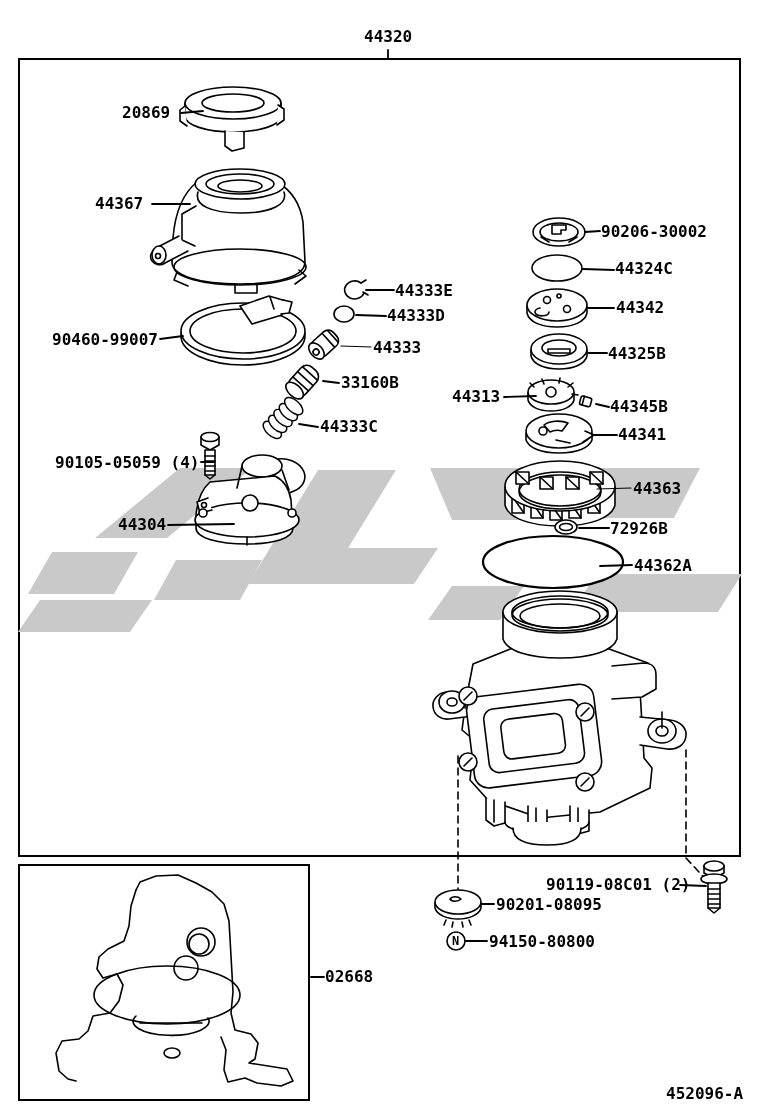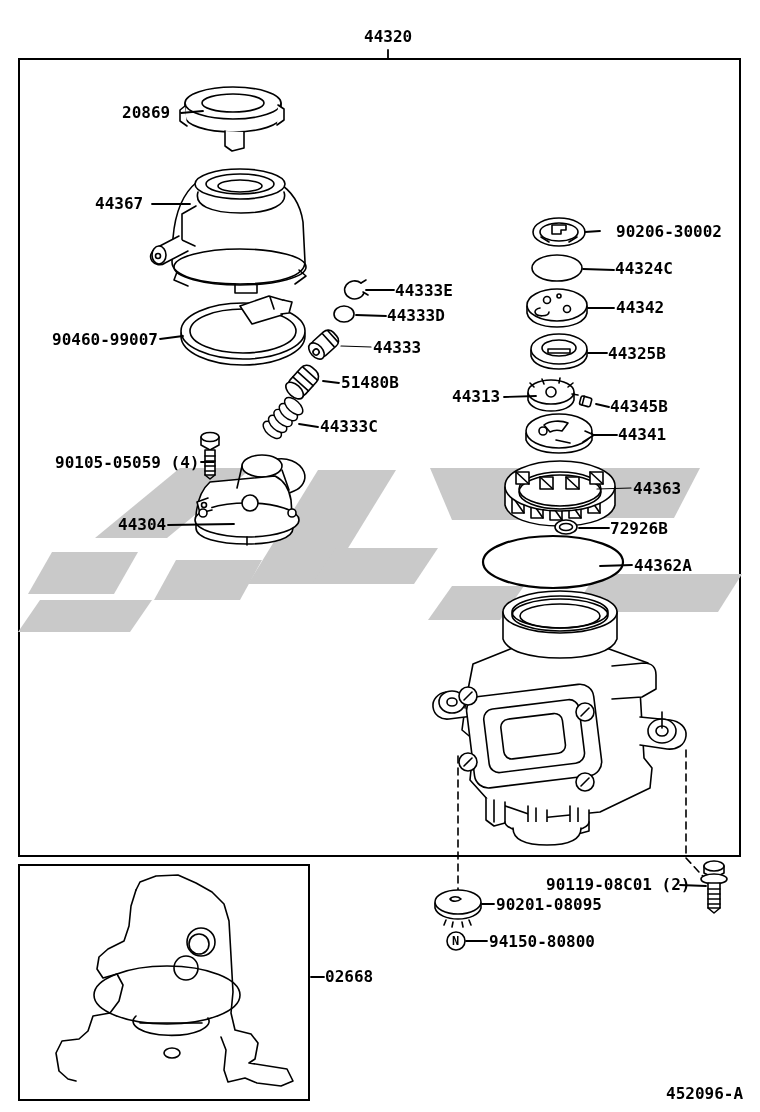--- a/index.html
+++ b/index.html
@@ -288,29 +288,29 @@
         <path d="M482,904 L494,904"></path>
         <path d="M466,941 L487,941"></path>
         <path d="M311,977 L324,977"></path>
       </g>
     </g>
   </svg>
 
   <div class="lbl" style="left:364px;top:29px">44320</div>
   <div class="lbl" style="left:122px;top:105px">20869</div>
   <div class="lbl" style="left:95px;top:196px">44367</div>
-  <div class="lbl" style="left:616px;top:224px">90206-30002</div>
+  <div class="lbl" style="left:601px;top:224px">90206-30002</div>
   <div class="lbl" style="left:615px;top:261px">44324C</div>
   <div class="lbl" style="left:616px;top:300px">44342</div>
   <div class="lbl" style="left:608px;top:346px">44325B</div>
   <div class="lbl" style="left:52px;top:332px">90460-99007</div>
   <div class="lbl" style="left:395px;top:283px">44333E</div>
   <div class="lbl" style="left:387px;top:308px">44333D</div>
   <div class="lbl" style="left:373px;top:340px">44333</div>
-  <div class="lbl" style="left:341px;top:375px">51480B</div>
+  <div class="lbl" style="left:341px;top:375px">33160B</div>
   <div class="lbl" style="left:320px;top:419px">44333C</div>
   <div class="lbl" style="left:452px;top:389px">44313</div>
   <div class="lbl" style="left:610px;top:399px">44345B</div>
   <div class="lbl" style="left:618px;top:427px">44341</div>
   <div class="lbl" style="left:55px;top:455px">90105-05059 (4)</div>
   <div class="lbl" style="left:633px;top:481px">44363</div>
   <div class="lbl" style="left:118px;top:517px">44304</div>
   <div class="lbl" style="left:610px;top:521px">72926B</div>
   <div class="lbl" style="left:634px;top:558px">44362A</div>
   <div class="lbl" style="left:546px;top:877px">90119-08C01 (2)</div>

